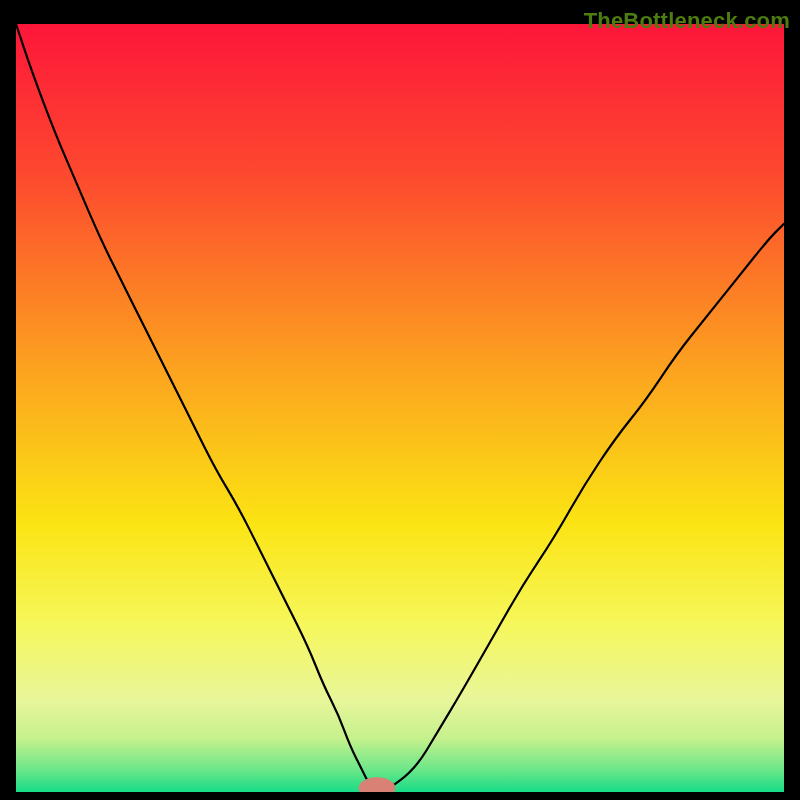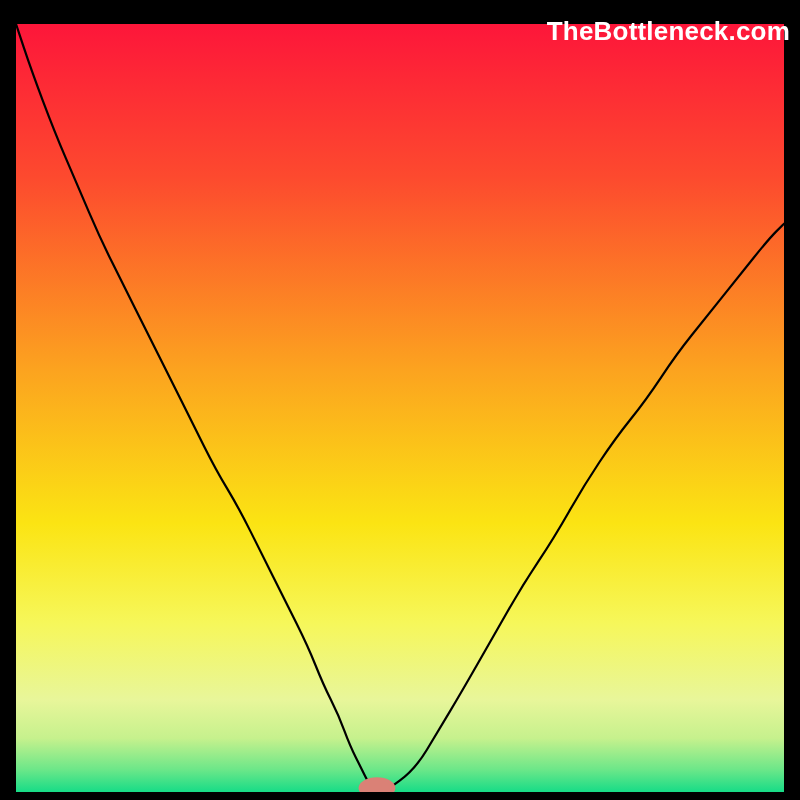--- a/index.html
+++ b/index.html
@@ -12,24 +12,24 @@
     overflow: hidden;
   }
   .container {
     position: relative;
     width: 800px;
     height: 800px;
     background: #000;
   }
   .watermark {
     position: absolute;
-    top: 16px;
+    top: 8px;
     right: 10px;
-    color: #ffffff;
-    font-size: 26px;
+    color: #4d7c0f;
+    font-size: 22px;
     font-weight: 600;
     letter-spacing: 0.2px;
     z-index: 10;
   }
   .plot-outer {
     position: absolute;
     left: 16px;
     top: 24px;
     width: 768px;
     height: 768px;

